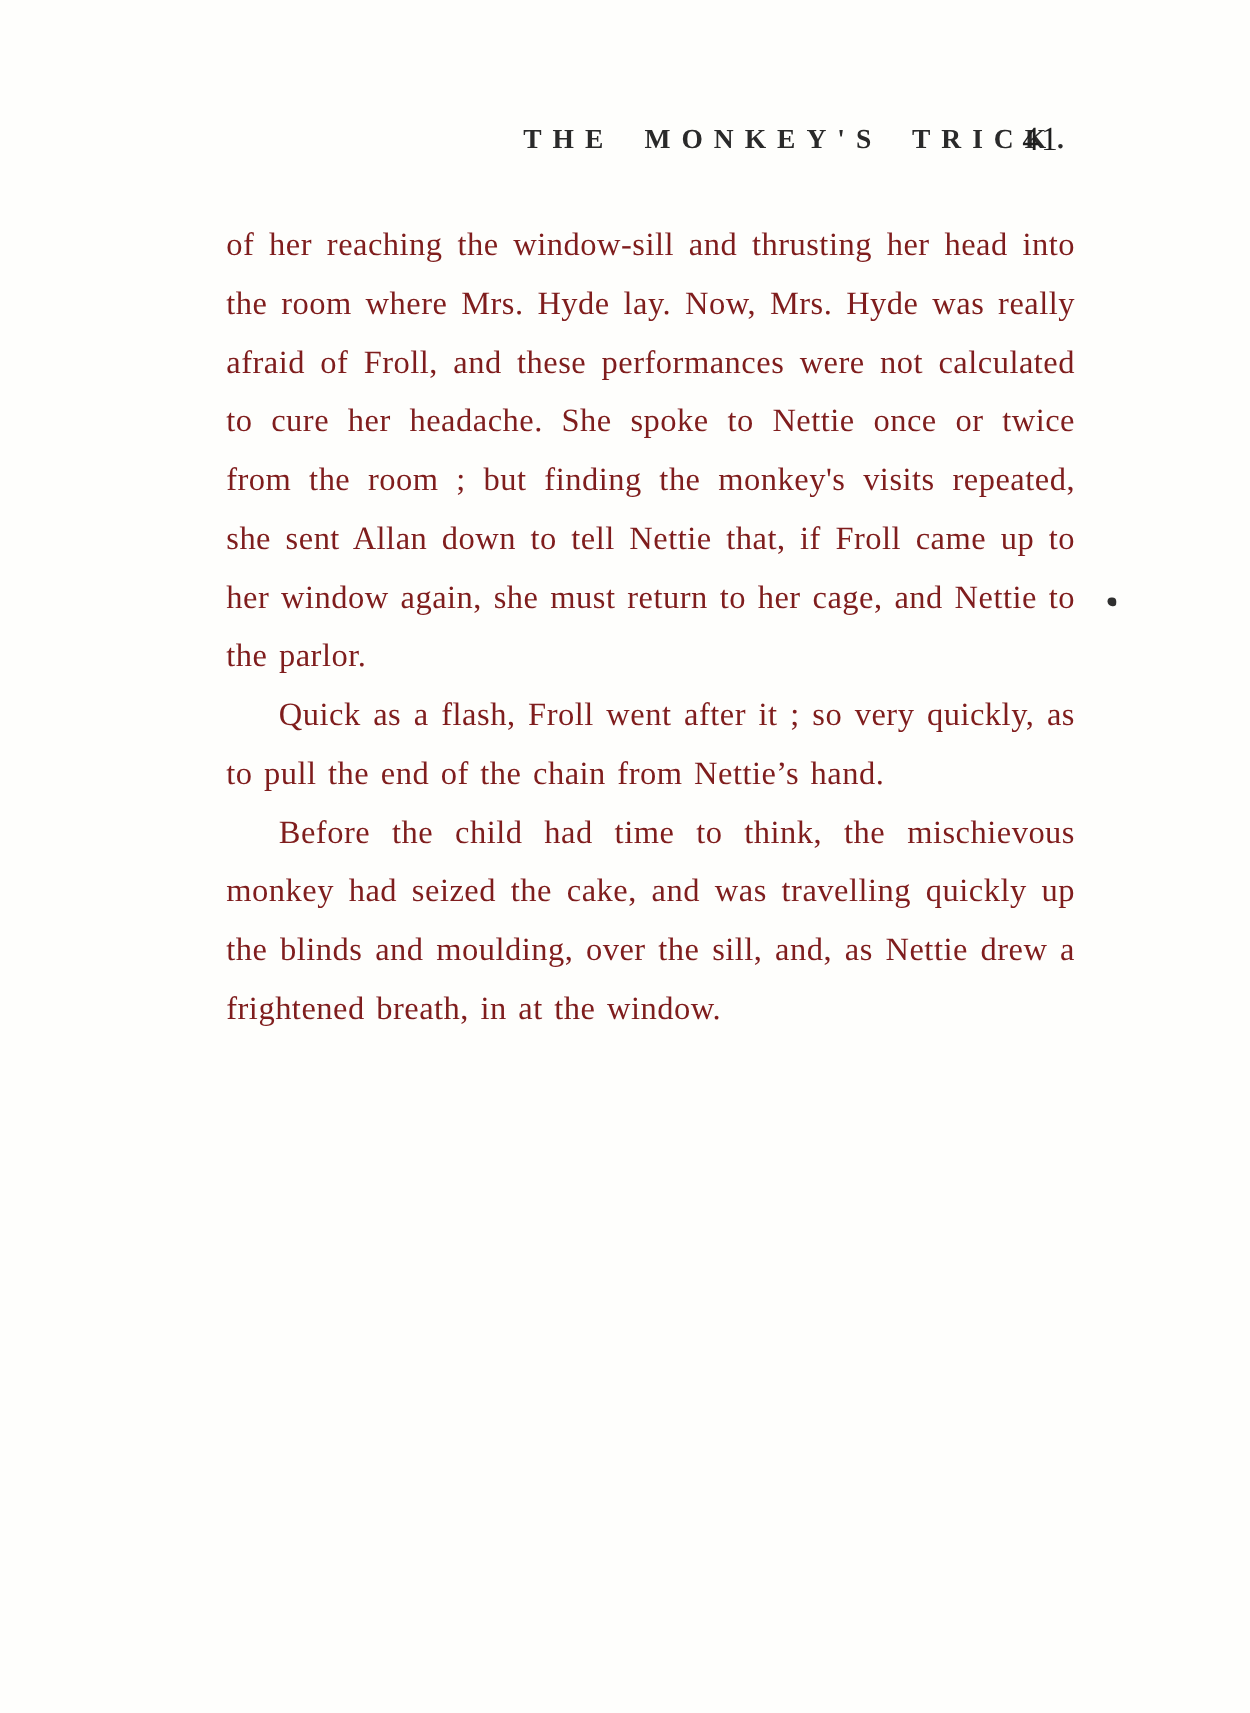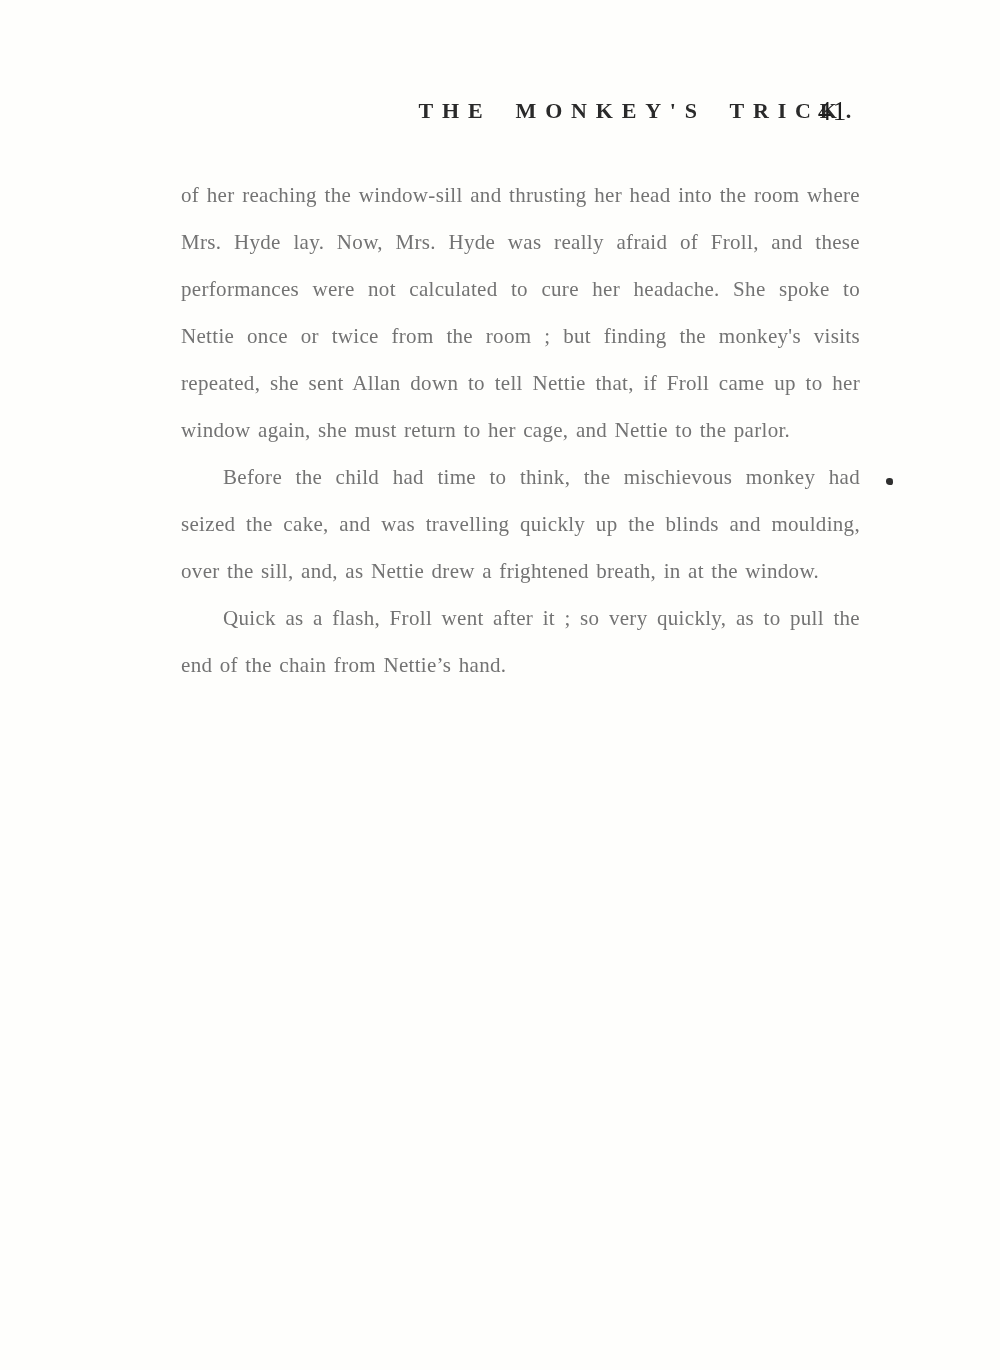--- a/index.html
+++ b/index.html
@@ -33,26 +33,26 @@
   .page-number {
     position: absolute;
     right: 12px;
     top: -2px;
     font-size: 27px;
     letter-spacing: 0.06em;
     color: #1e1e1e;
   }
   .body-text {
     margin: 40px 140px 0 181px;
-    font-size: 21px;
+    font-size: 26px;
     line-height: 47px;
     text-align: justify;
     letter-spacing: 0.015em;
     word-spacing: 0.09em;
-    color: #737373;
+    color: #7f1d1d;
   }
   .body-text p {
     margin: 0;
   }
   .body-text p.indent {
     text-indent: 42px;
   }
   .italic {
     font-style: italic;
   }
@@ -71,19 +71,19 @@
 
 <div class="page">
 
   <div class="running-head">
     <div class="running-title">THE MONKEY'S TRICK.</div>
     <div class="page-number">41</div>
   </div>
 
   <div class="body-text">
       <p class=""><span>of her reaching the window-sill and thrusting her head into the room where Mrs. Hyde lay. Now, Mrs. Hyde was really afraid of Froll, and these performances were not calculated to cure her headache. She spoke to Nettie once or twice from the room ; but finding the monkey's visits repeated, she sent Allan down to tell Nettie that, if Froll came up to her window again, she must return to her cage, and Nettie to the parlor.</span></p>
+      <p class="indent"><span>Quick as a flash, Froll went after it ; so very quickly, as to pull the end of the chain from Nettie’s hand.</span></p>
       <p class="indent"><span>Before the child had time to think, the mischievous monkey had seized the cake, and was travelling quickly up the blinds and moulding, over the sill, and, as Nettie drew a frightened breath, in at the window.</span></p>
-      <p class="indent"><span>Quick as a flash, Froll went after it ; so very quickly, as to pull the end of the chain from Nettie’s hand.</span></p>
     </div>
 
   <div class="ink-speck"></div>
 
 </div>
 
 </body></html>

